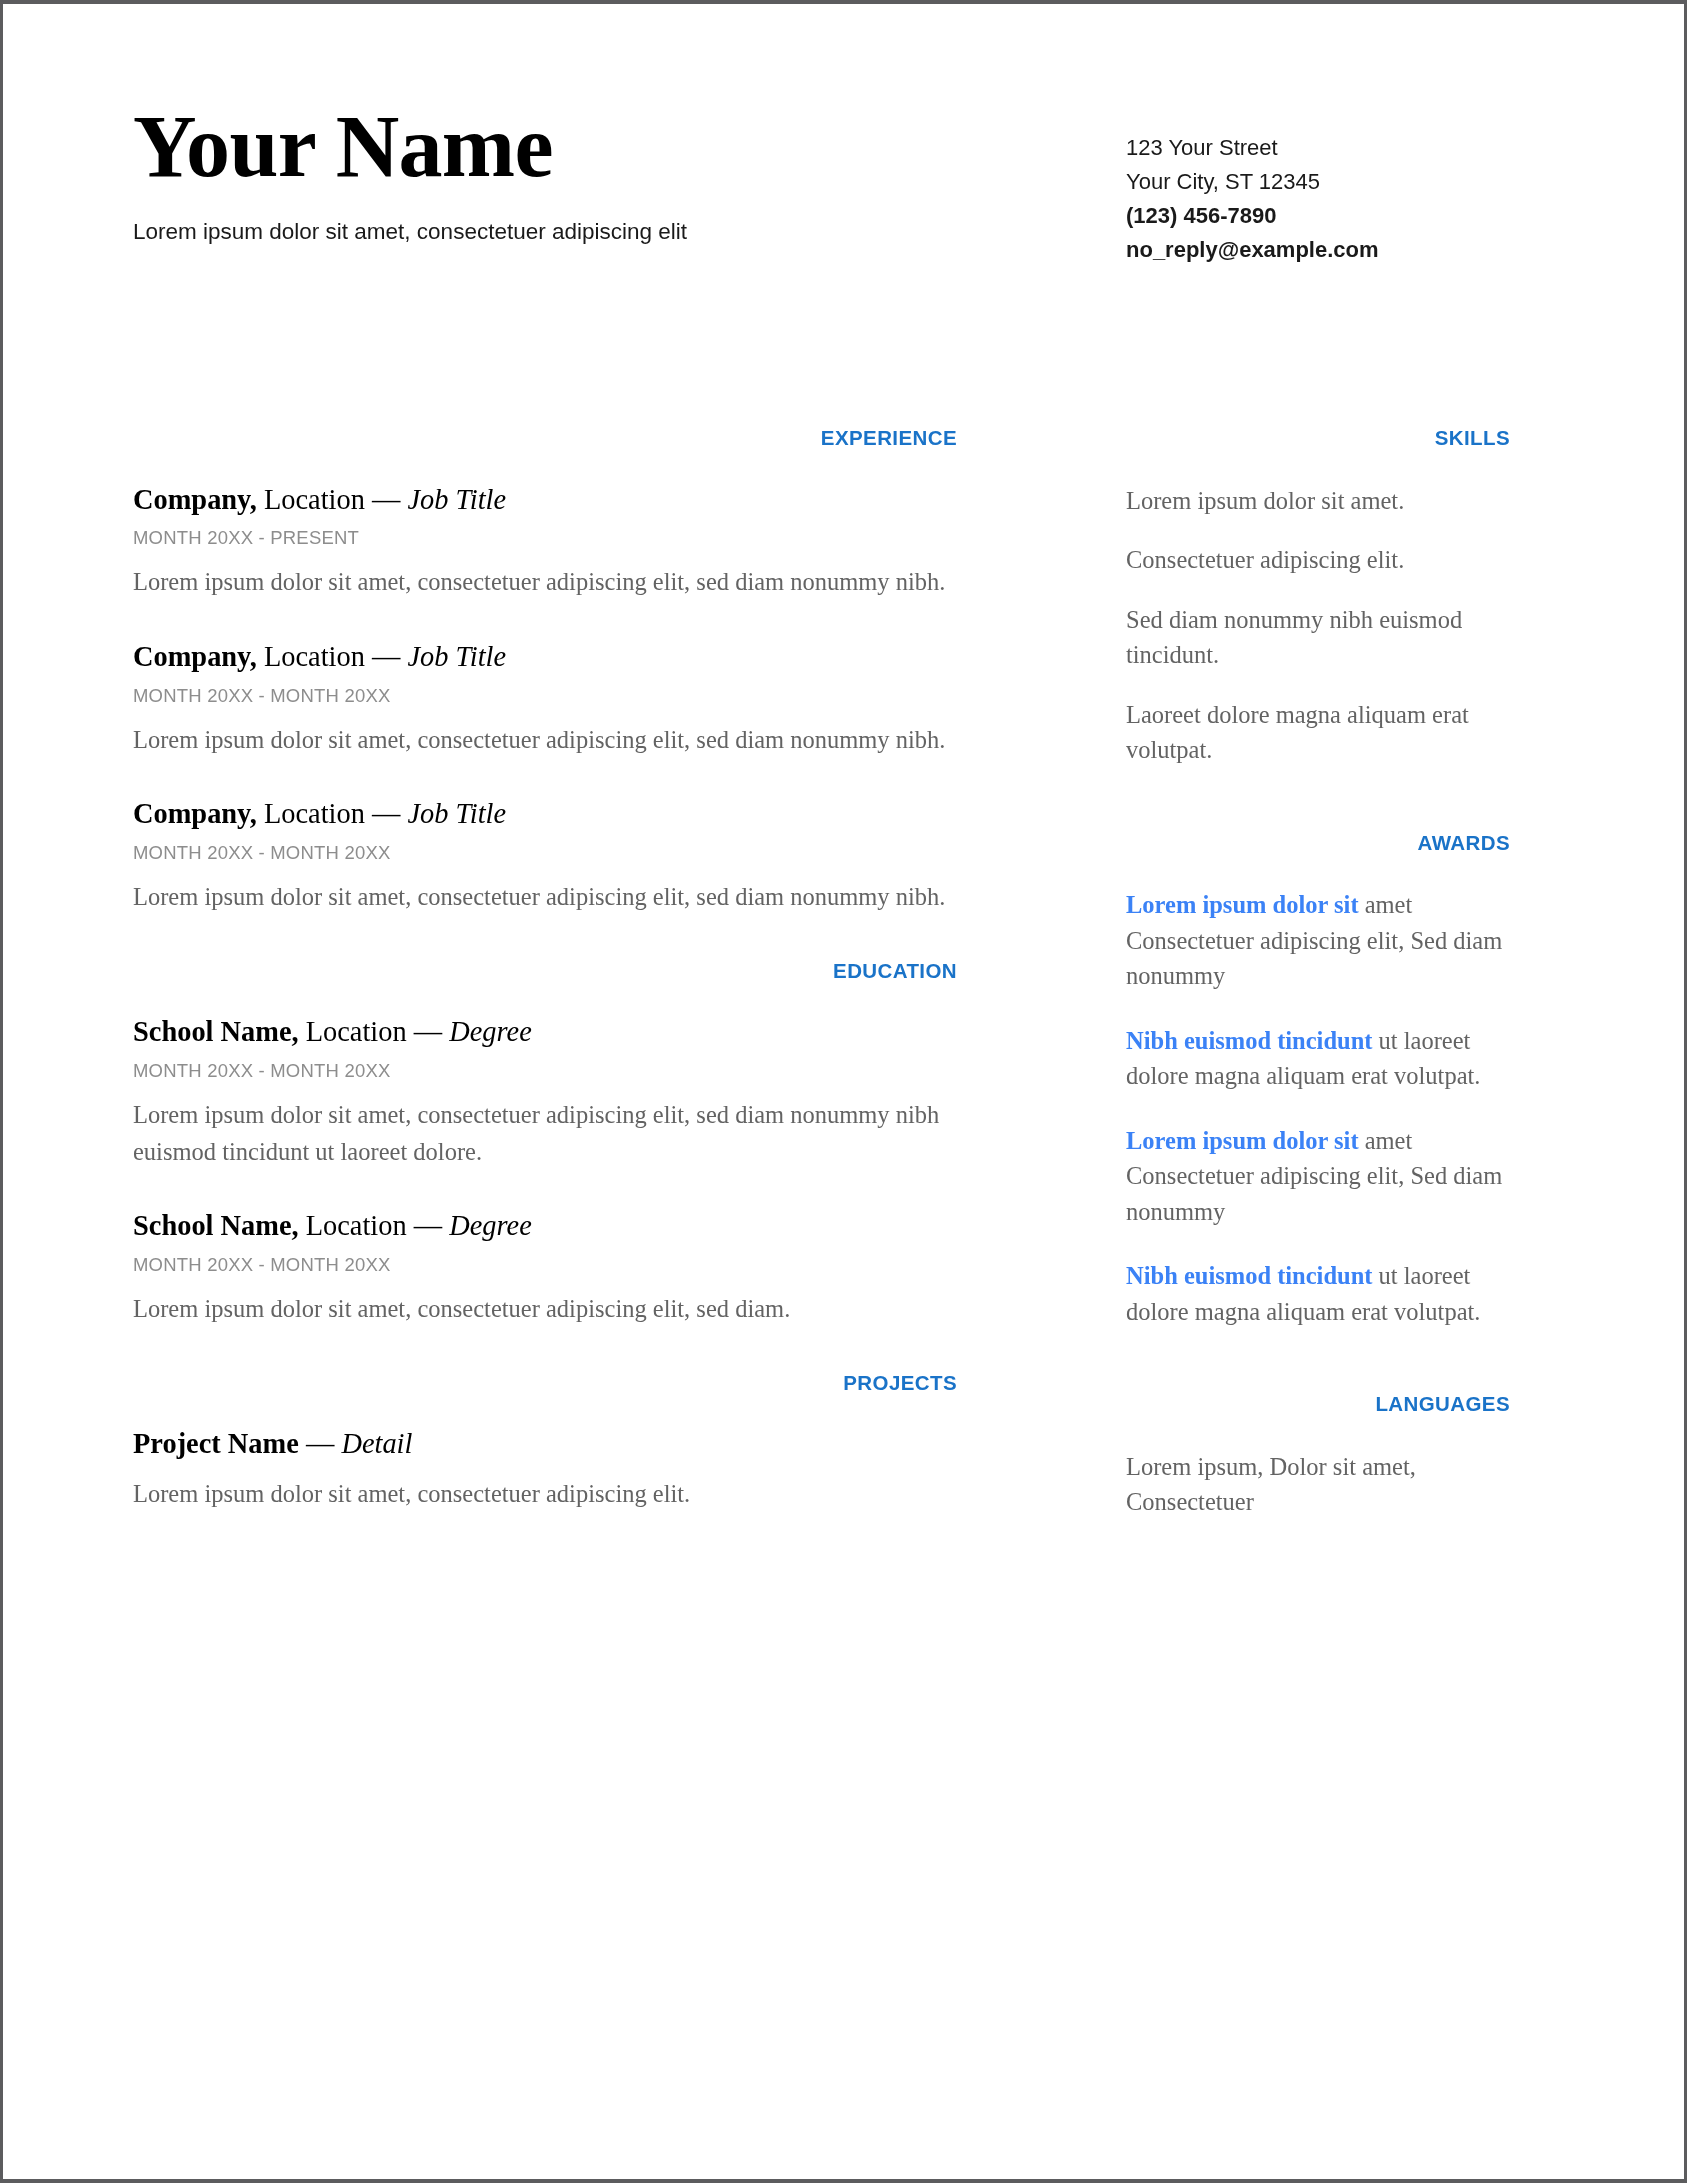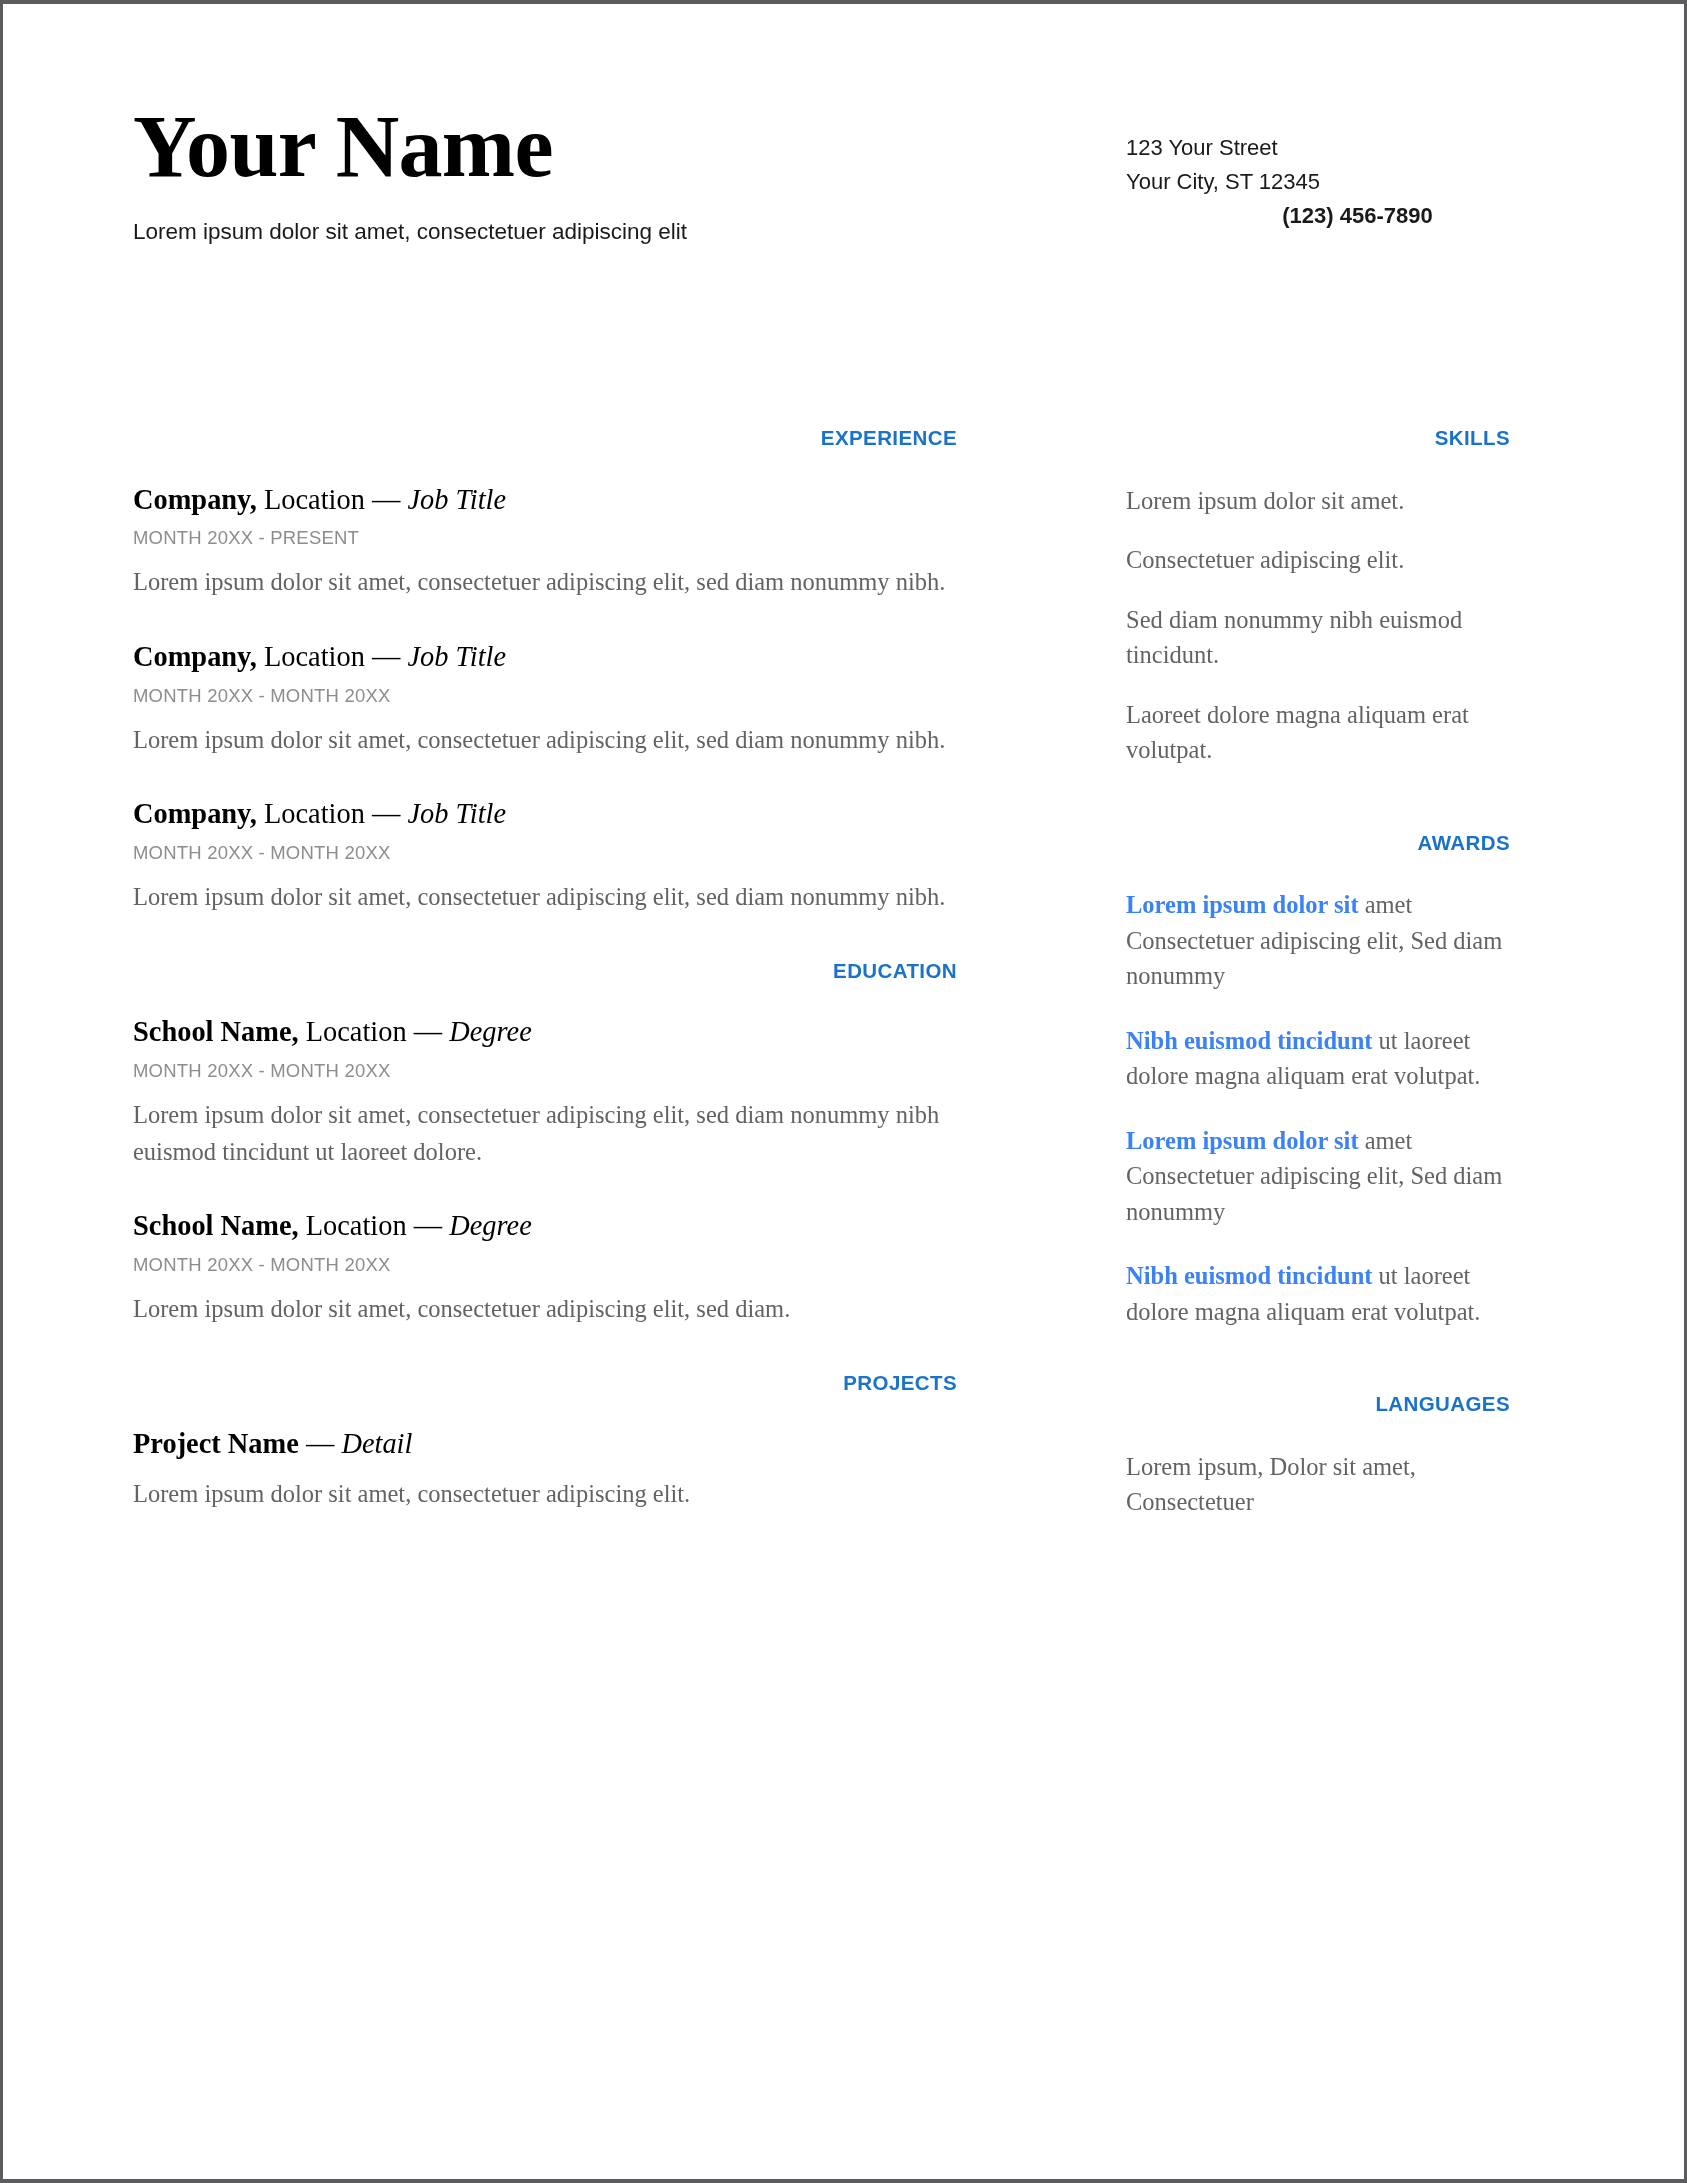--- a/index.html
+++ b/index.html
@@ -79,21 +79,21 @@
     width: 463px;
   }
 
   .contact-line {
     font-family: "Liberation Sans", sans-serif;
     font-size: 22px;
     line-height: 34px;
     color: #1a1a1a;
     white-space: nowrap;
   }
-  .contact-line.bold { font-weight: bold; text-align: center; }
+  .contact-line.bold { font-weight: bold; }
 
   
   .columns {
     position: absolute;
     left: 0;
     top: 423px;
     width: 100%;
   }
 
   .col-left {
@@ -199,20 +199,21 @@
 
       <div class="header-left">
         <h1 class="name">Your Name</h1>
         <p class="tagline">Lorem ipsum dolor sit amet, consectetuer adipiscing elit</p>
       </div>
 
       <div class="header-right">
         <div class="contact-line">123 Your Street</div>
         <div class="contact-line">Your City, ST 12345</div>
         <div class="contact-line bold">(123) 456-7890</div>
+        <div class="contact-line bold">no_reply@example.com</div>
       </div>
 
     </div>
 
     <div class="columns">
 
       <div class="col-left">
 
         <div class="section">
           <h2 class="section-head">EXPERIENCE</h2>

